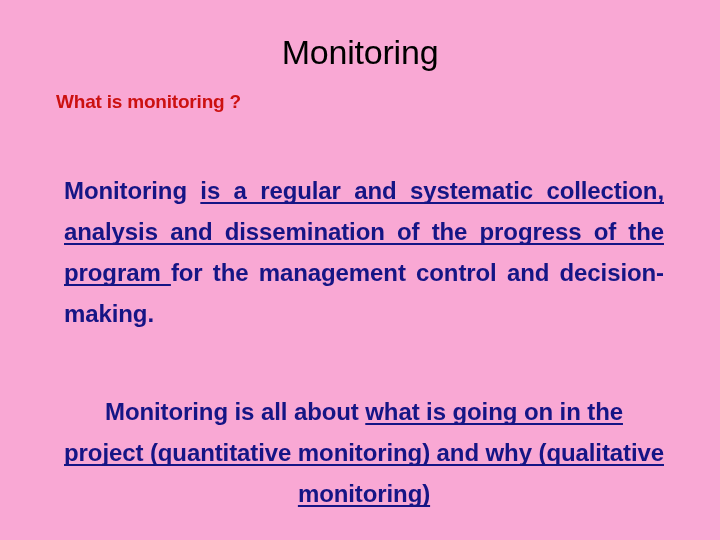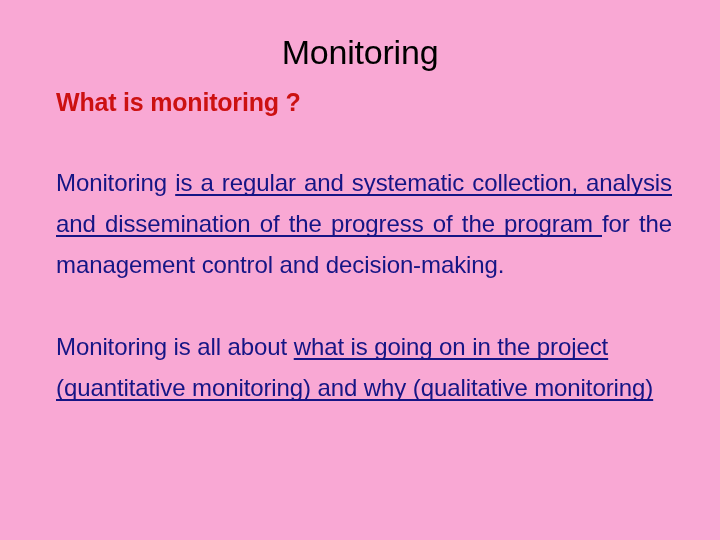--- a/index.html
+++ b/index.html
@@ -33,48 +33,49 @@
     font-weight: 400;
     color: #000000;
     letter-spacing: -0.2px;
   }
 
   
   .question-heading {
     position: absolute;
     left: 56px;
     top: 86px;
-    font-size: 25px;
+    font-size: 19px;
     line-height: 32px;
     font-weight: 700;
     color: #cc1111;
     letter-spacing: -0.2px;
   }
 
   
   .body-block {
     position: absolute;
     left: 56px;
     top: 162px;
     width: 616px;
     color: #151585;
     font-size: 24px;
     line-height: 41px;
     font-weight: 400;
     letter-spacing: -0.1px;
   }
   .para {
-    margin: 0;
+    margin: 8px;
+    font-weight: bold;
   }
   .para.justify {
     text-align: justify;
     text-align-last: left;
   }
   .para.plain {
-    text-align: left;
+    text-align: center;
   }
   .para-gap {
     height: 41px;
   }
   .u {
     text-decoration: underline;
     text-decoration-thickness: 2px;
     text-underline-offset: 3px;
     text-decoration-skip-ink: none;
   }

